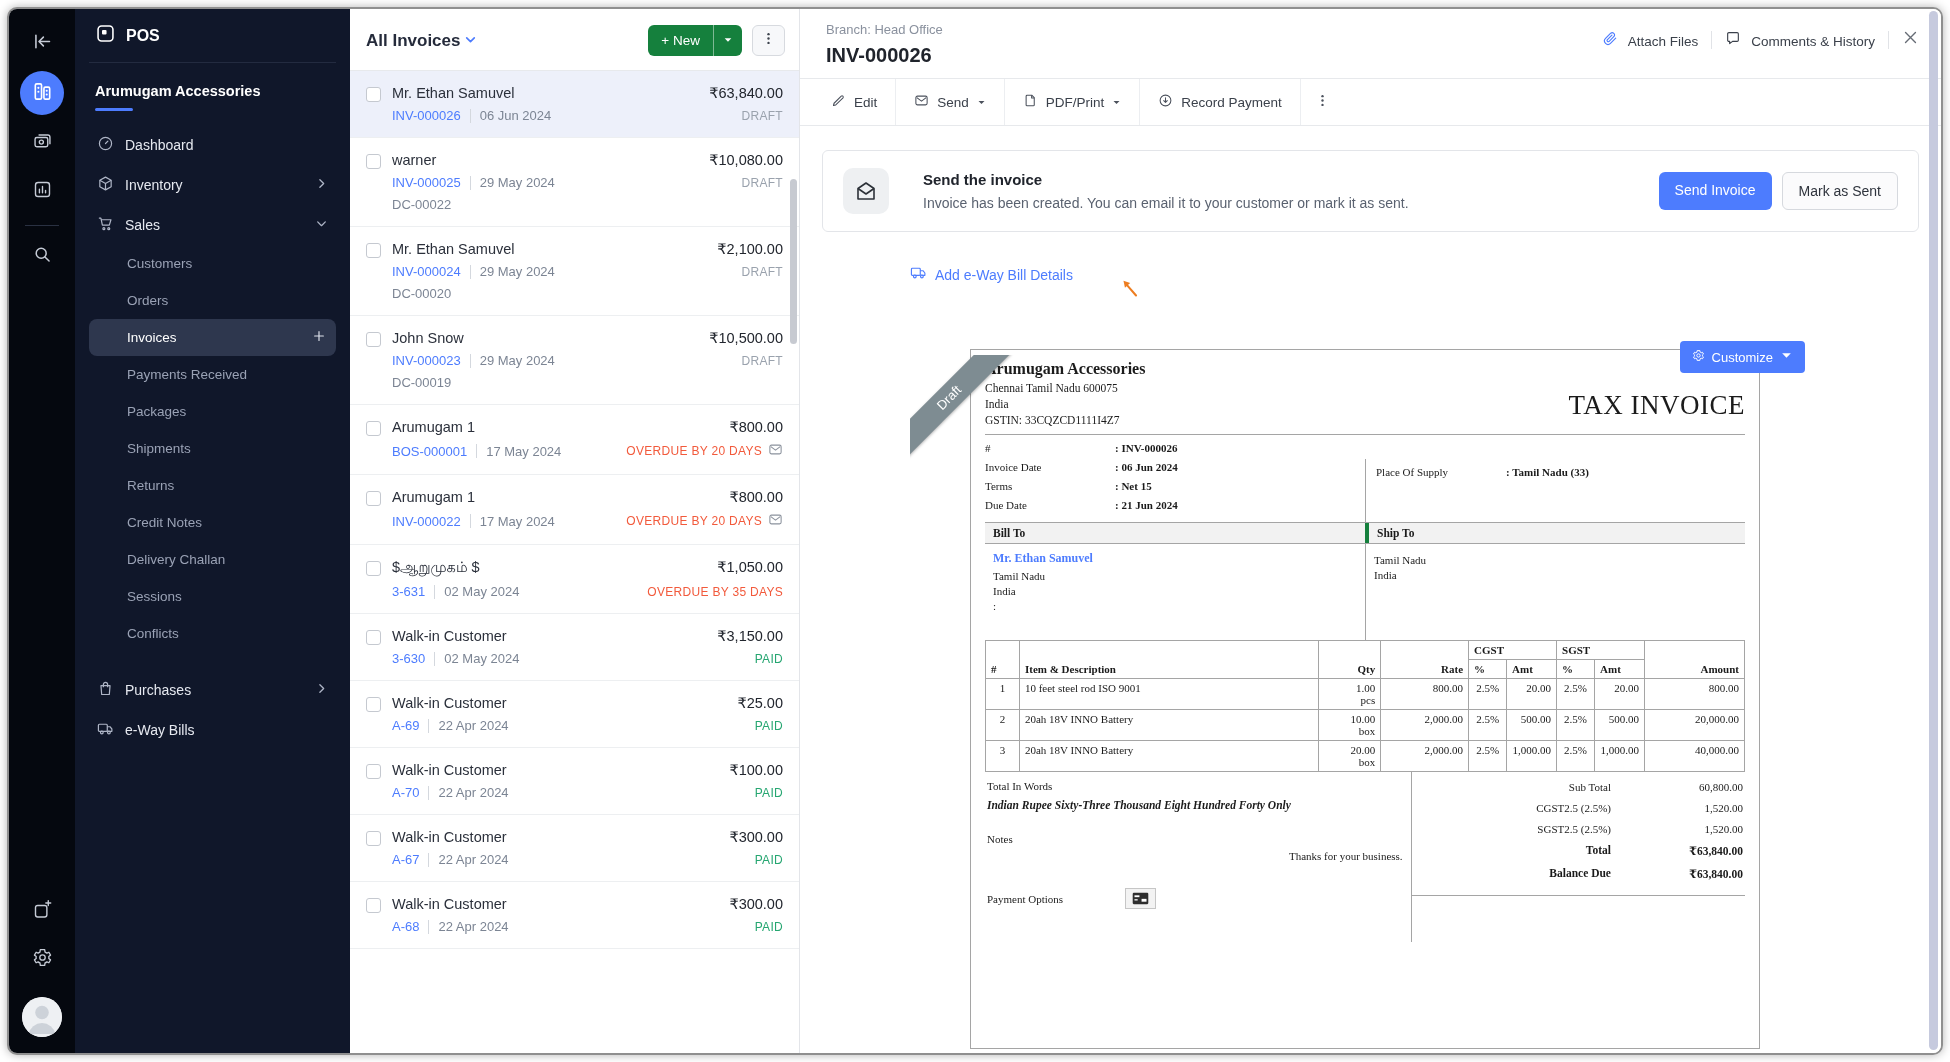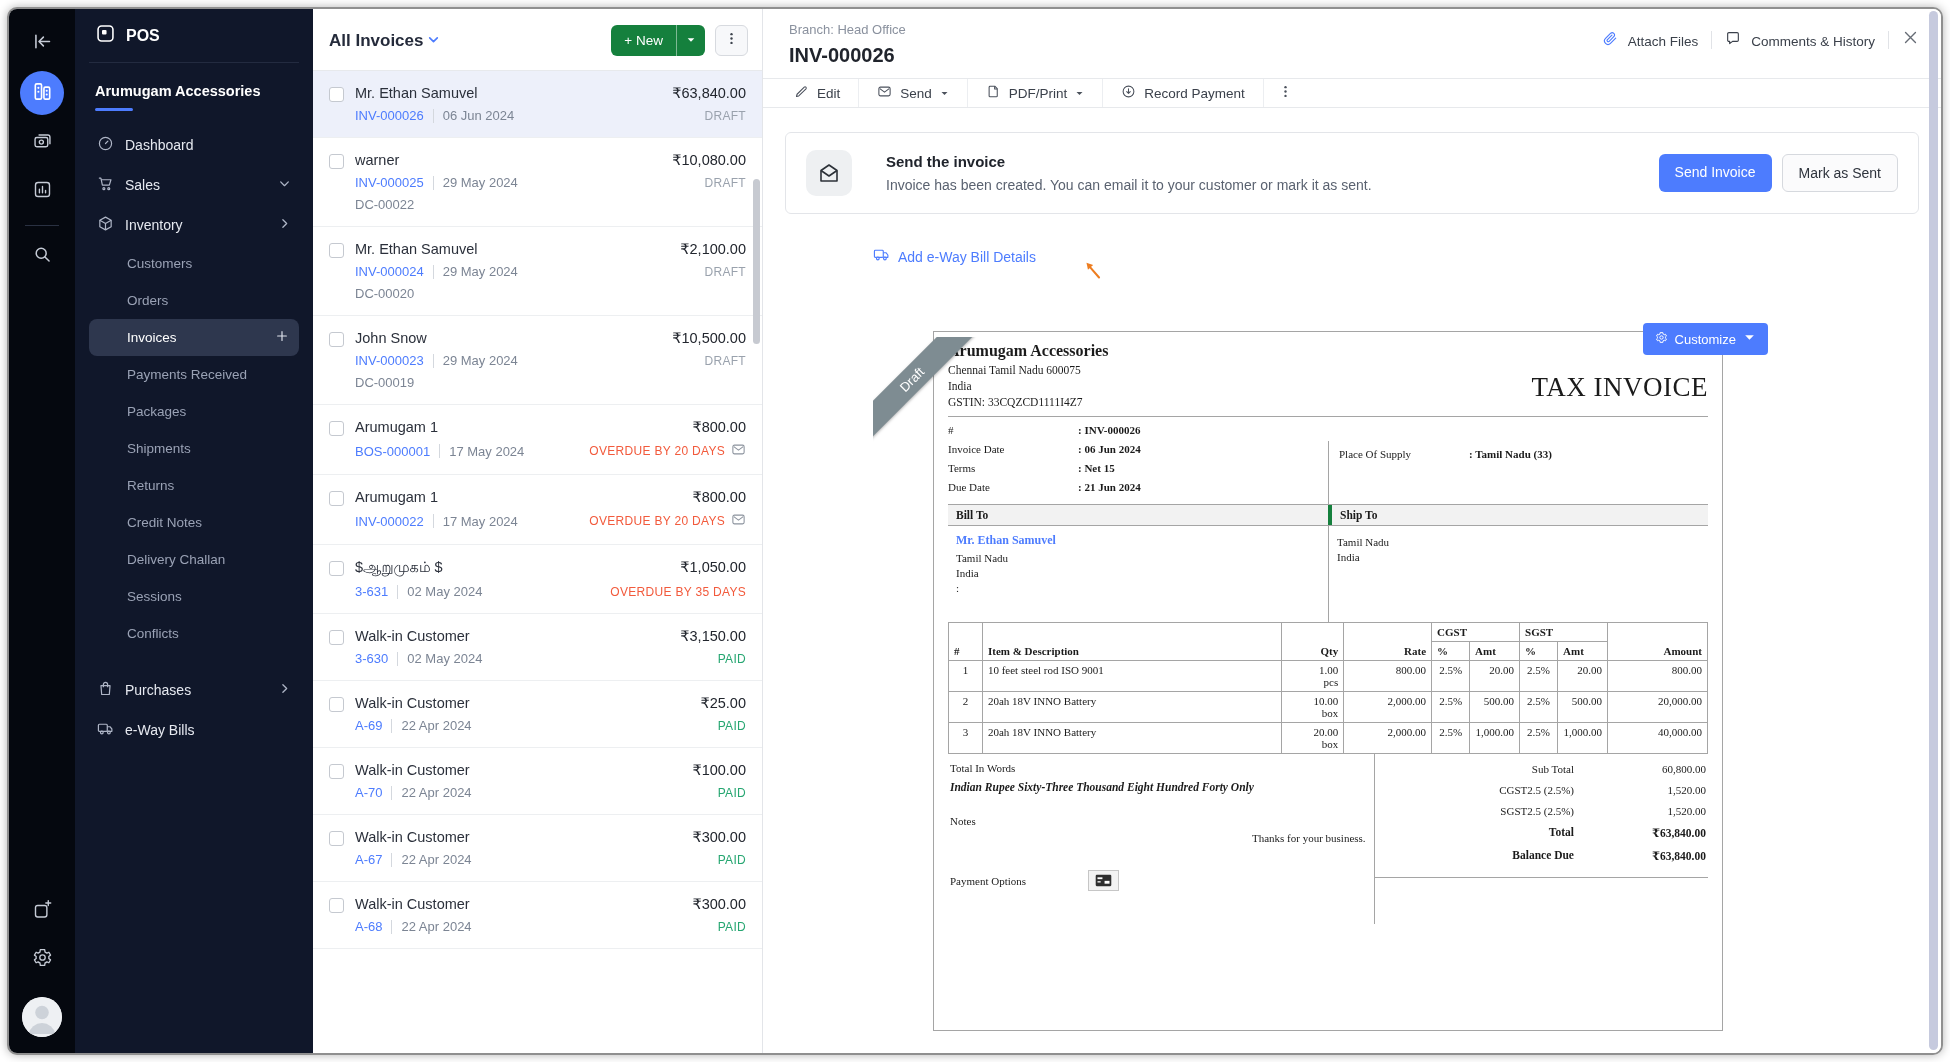--- a/index.html
+++ b/index.html
@@ -15,21 +15,21 @@
     color:#c6cbd6; margin-bottom:8px; cursor:pointer; }
   .rail-btn svg { width:21px; height:21px; }
   .rail-active { width:44px; height:44px; border-radius:50%; background:#4d7cfe; display:flex;
     align-items:center; justify-content:center; margin-bottom:8px; }
   .rail-active svg { width:23px; height:23px; }
   .rail-div { width:34px; border-top:1px solid #2a3142; margin:6px 0 10px; }
   .rail-spacer { margin-top:auto; }
   .avatar { width:40px; height:40px; border-radius:50%; overflow:hidden; background:#e8eaee; margin-top:10px; }
 
   
-  .nav { width:238px; background:#10172a; color:#cfd4e0; flex-shrink:0; display:flex; flex-direction:column;
+  .nav { width:275px; background:#10172a; color:#cfd4e0; flex-shrink:0; display:flex; flex-direction:column;
     padding:0 14px; overflow:hidden; }
   .nav-logo-row { display:flex; align-items:center; gap:10px; height:54px; border-bottom:1px solid #232b40;
     color:#fff; font-size:16px; font-weight:bold; padding-left:6px; }
   .nav-logo-row svg { width:21px; height:21px; }
   .org { margin:20px 6px 0; color:#fff; font-weight:bold; font-size:14.5px; }
   .org-underline { width:38px; border-top:3px solid #4d7cfe; border-radius:2px; margin:9px 6px 14px; }
   .nav-item { display:flex; align-items:center; gap:11px; height:40px; padding:0 8px; font-size:14px;
     color:#e6e9f0; cursor:pointer; border-radius:8px; }
   .nav-item svg { width:17px; height:17px; flex-shrink:0; color:#aeb5c6; }
   .nav-item .chev { margin-left:auto; color:#8d95a8; }
@@ -84,21 +84,21 @@
   .main-title { font-size:20px; font-weight:bold; color:#20242c; margin-top:7px; }
   .head-actions { position:absolute; right:22px; top:20px; display:flex; align-items:center; gap:13px; }
   .head-link { display:flex; align-items:flex-end; gap:10px; font-size:13.5px; color:#3b414b; cursor:pointer; }
   .head-link svg { width:16px; height:16px; }
   .clip { color:#4d7cfe; }
   .bubble { color:#3b414b; }
   .ha-sep { width:0; height:18px; border-left:1px solid #e1e3e7; }
   .close-x { color:#666c75; cursor:pointer; display:flex; }
   .close-x svg { width:17px; height:17px; }
   .toolbar { display:flex; align-items:center; border-top:1px solid #e7e9ec; border-bottom:1px solid #e7e9ec;
-    height:30px; padding:0 12px; }
+    height:48px; padding:0 12px; }
   .tb-btn { display:flex; align-items:center; gap:8px; padding:0 18px; height:100%; font-size:13.5px;
     color:#3b414b; cursor:pointer; border-right:1px solid #eceef1; }
   .tb-btn:first-child { border-left:1px solid transparent; }
   .tb-btn svg { width:15px; height:15px; color:#4b515c; }
   .tb-btn .caret svg { width:9px; height:9px; }
   .tb-more { border-right:none; padding:0 14px; }
   .content { flex:1; position:relative; padding:24px 22px 0; overflow:hidden; }
 
   .banner { border:1px solid #e3e5e9; border-radius:6px; background:#fff; display:flex; align-items:center;
     gap:34px; padding:17px 20px; }
@@ -248,38 +248,38 @@
     <div class="org-underline"></div>
     <div id="nav-list">
         <div class="nav-item">
           <span><svg viewBox="0 0 24 24" fill="none" stroke="currentColor" stroke-width="1.7" stroke-linecap="round">
               <circle cx="12" cy="12" r="8.6"></circle>
               <path d="M12 12l3.4-3.4"></path>
             </svg></span>
           <span>Dashboard</span>
         </div>
         <div class="nav-item">
+          <span><svg viewBox="0 0 24 24" fill="none" stroke="currentColor" stroke-width="1.7" stroke-linejoin="round">
+              <path d="M12 3l8 4.5v9L12 21l-8-4.5v-9L12 3Z"></path>
+              <path d="M4 7.5l8 4.5 8-4.5M12 12v9"></path>
+            </svg></span>
+          <span>Inventory</span>
+          <span class="chev"><svg viewBox="0 0 24 24" fill="none" stroke="currentColor" stroke-width="2.4" stroke-linecap="round" stroke-linejoin="round">
+              <path d="M9 5l7 7-7 7"></path>
+            </svg></span>
+        </div>
+        <div class="nav-item">
           <span><svg viewBox="0 0 24 24" fill="none" stroke="currentColor" stroke-width="1.7" stroke-linecap="round" stroke-linejoin="round">
               <circle cx="9.7" cy="19.3" r="1.4"></circle>
               <circle cx="16.6" cy="19.3" r="1.4"></circle>
               <path d="M3.3 4.3h2.2l2.1 10h9.8l2.3-7.6H6.2"></path>
             </svg></span>
           <span>Sales</span>
           <span class="chev"><svg viewBox="0 0 24 24" fill="none" stroke="currentColor" stroke-width="2.4" stroke-linecap="round" stroke-linejoin="round">
               <path d="M5 9l7 7 7-7"></path>
-            </svg></span>
-        </div>
-        <div class="nav-item">
-          <span><svg viewBox="0 0 24 24" fill="none" stroke="currentColor" stroke-width="1.7" stroke-linejoin="round">
-              <path d="M12 3l8 4.5v9L12 21l-8-4.5v-9L12 3Z"></path>
-              <path d="M4 7.5l8 4.5 8-4.5M12 12v9"></path>
-            </svg></span>
-          <span>Inventory</span>
-          <span class="chev"><svg viewBox="0 0 24 24" fill="none" stroke="currentColor" stroke-width="2.4" stroke-linecap="round" stroke-linejoin="round">
-              <path d="M9 5l7 7-7 7"></path>
             </svg></span>
         </div>
         <div class="nav-child">
           <span>Customers</span>
         </div>
         <div class="nav-child">
           <span>Orders</span>
         </div>
         <div class="nav-child active">
           <span>Invoices</span>

